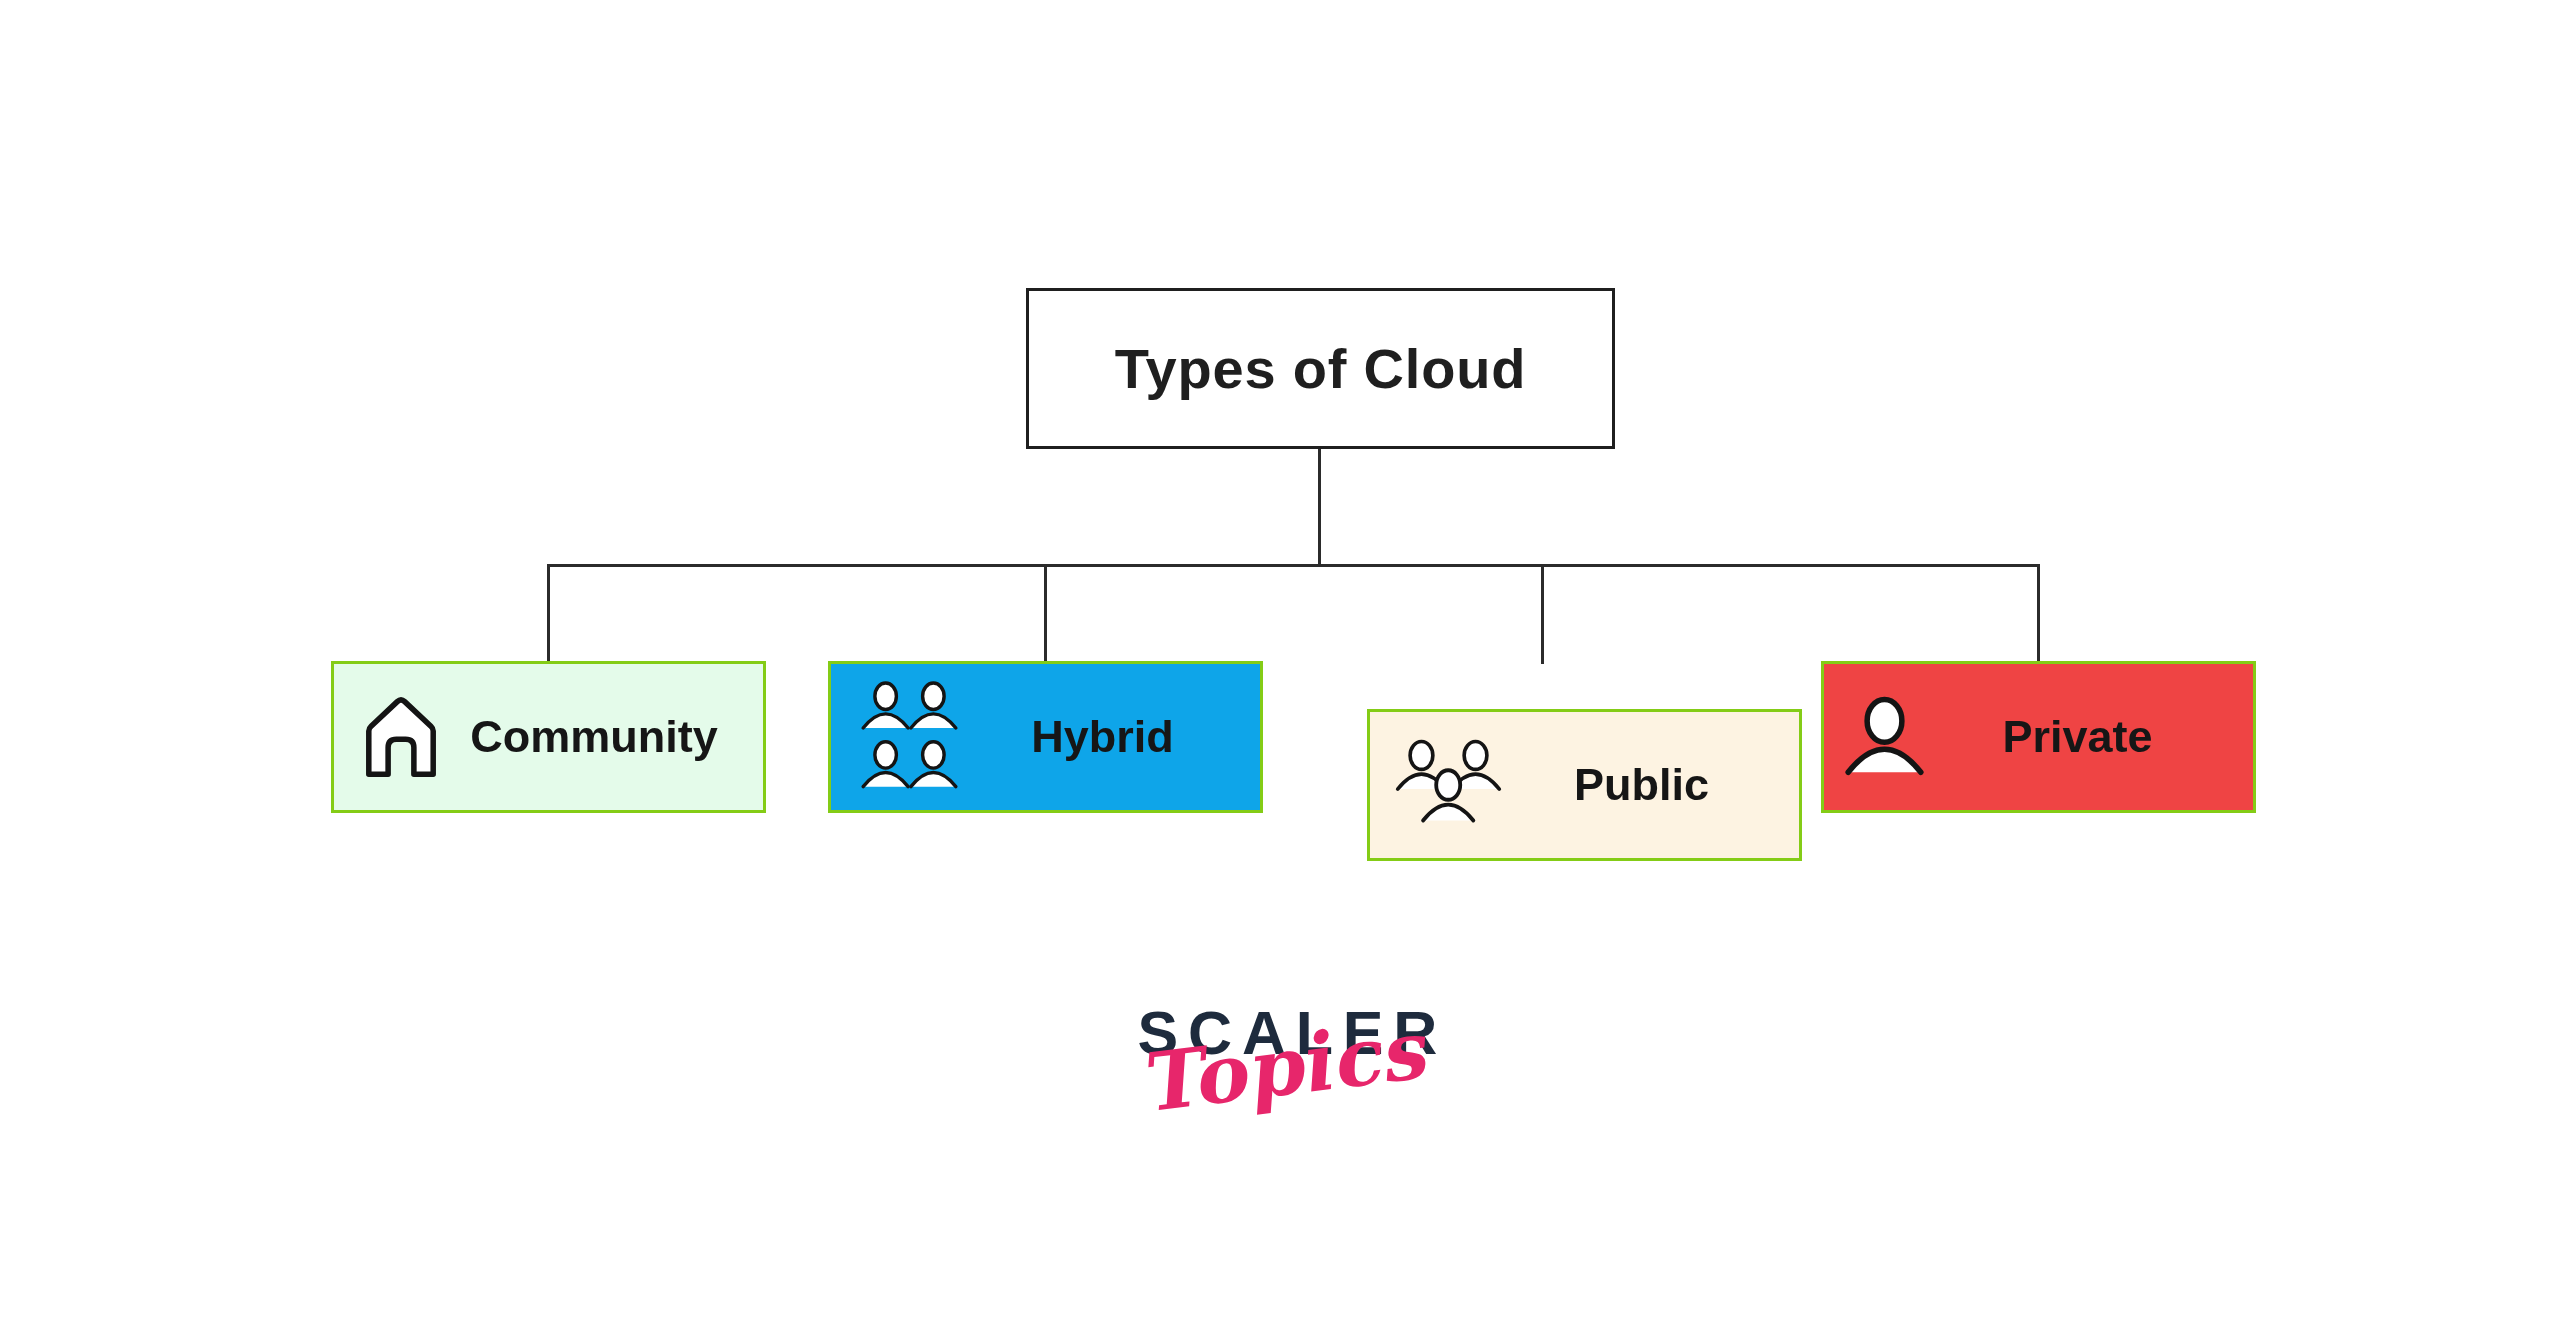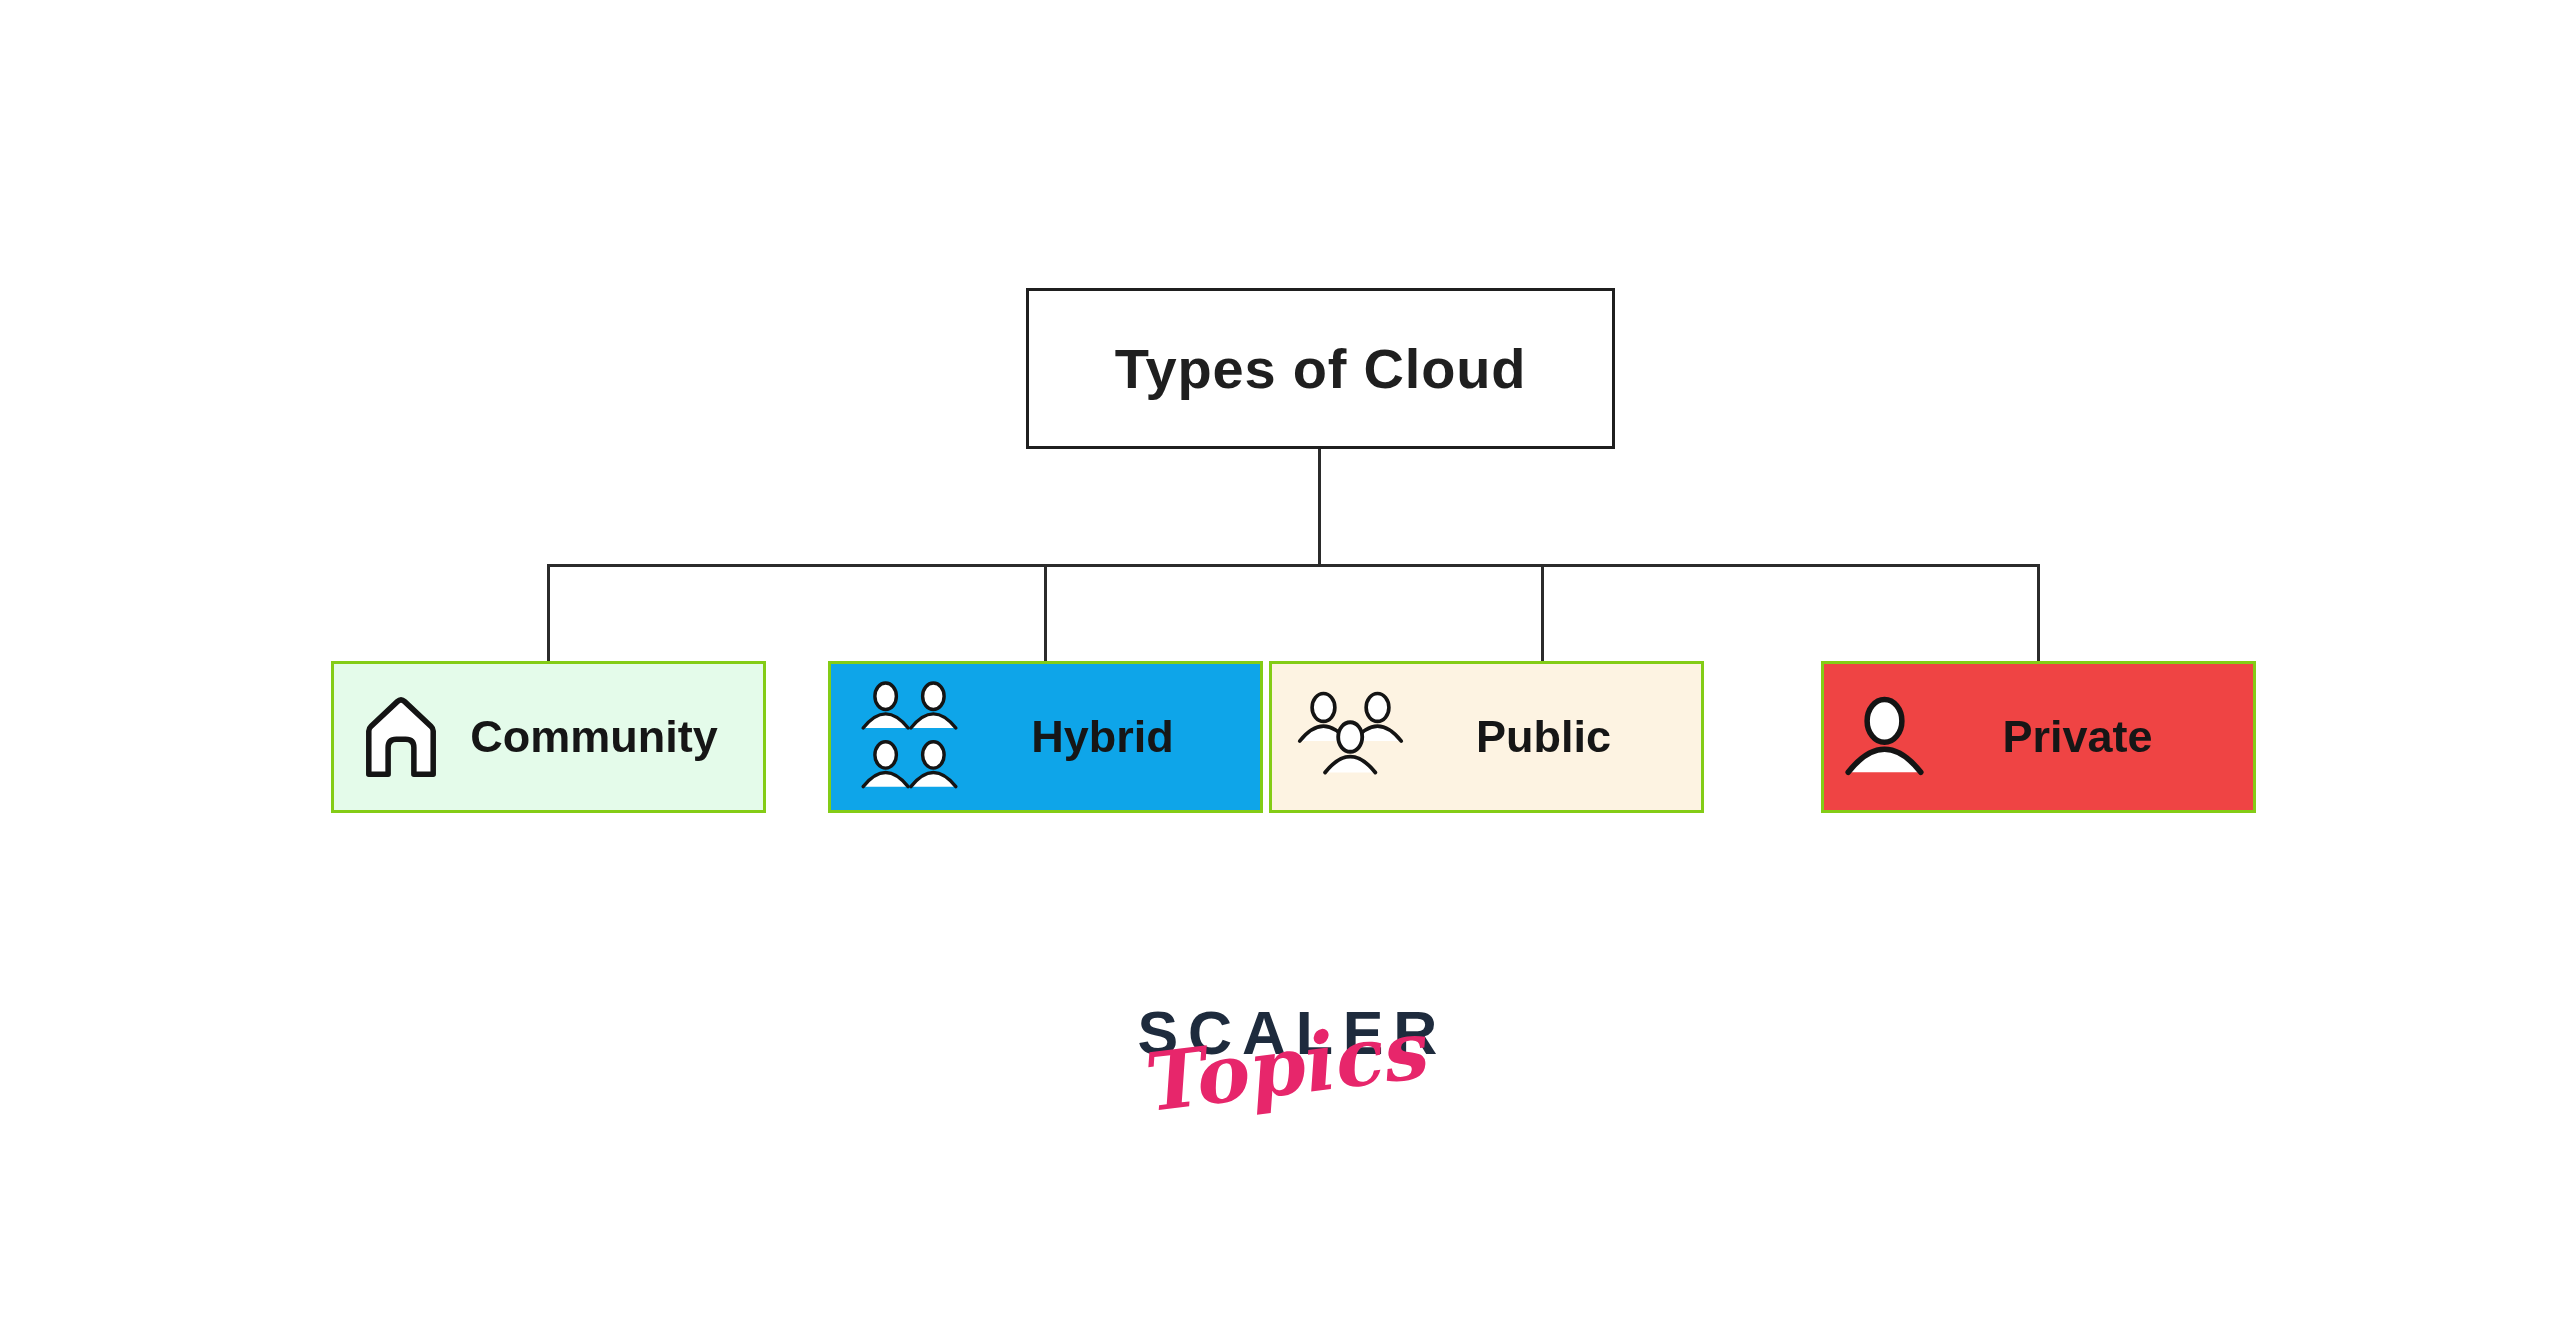--- a/index.html
+++ b/index.html
@@ -43,21 +43,21 @@
     position: absolute;
     top: 661px;
     width: 435px; height: 152px;
     box-sizing: border-box;
     border: 3px solid #84cc16;
     display: flex; align-items: center;
     padding: 0 22px 0 21px;
   }
   #node-community { left: 331px; }
   #node-hybrid    { left: 828px; }
-  #node-public    { left: 1269px; }
+  #node-public    { left: 1367px; margin-top: 48px; }
   #node-private   { left: 1821px; }
   .node .icon-wrap { flex: 0 0 auto; display: flex; align-items: center; justify-content: center; }
   .node .node-label {
     flex: 1 1 auto;
     text-align: center;
     font-size: 45px;
     font-weight: 700;
     color: #161616;
   }
 

